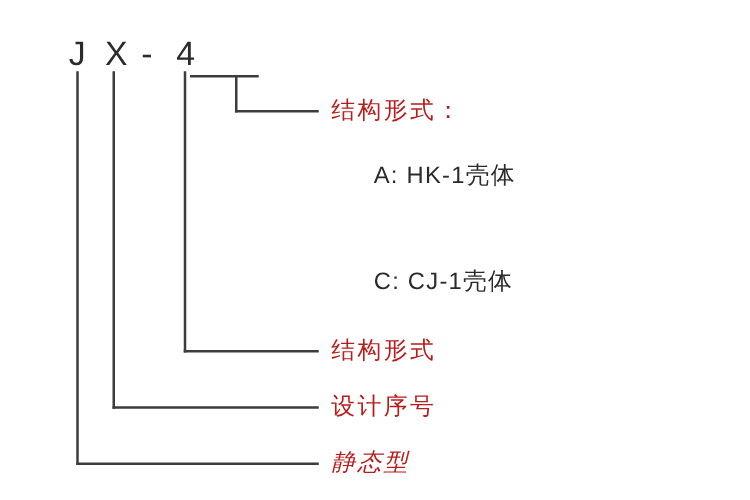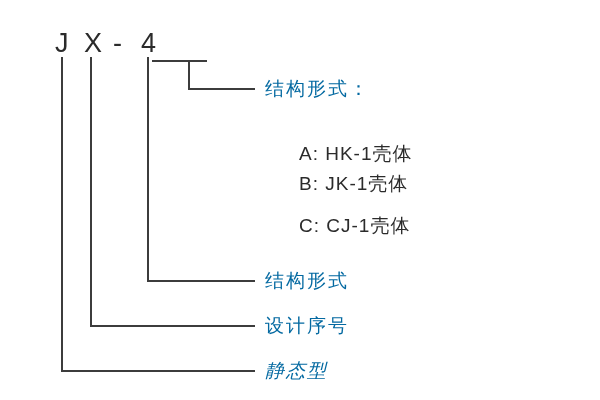--- a/index.html
+++ b/index.html
@@ -25,21 +25,21 @@
     color: #2b2b2b;
     line-height: 1;
   }
   .line {
     position: absolute;
     background: #3c3c3c;
   }
   .label {
     position: absolute;
     font-size: 19px;
-    color: #0369a1;
+    color: #b91c1c;
     letter-spacing: 2px;
     line-height: 1;
     white-space: nowrap;
   }
   .option {
     position: absolute;
     font-size: 19px;
     color: #2b2b2b;
     letter-spacing: 1px;
     line-height: 1;
@@ -64,21 +64,20 @@
   <div class="line" style="left:147px; top:280px; width:108px; height:2px;"></div>
 
   <div class="line" style="left:90px; top:57px; width:2px; height:270px;"></div>
   <div class="line" style="left:90px; top:325px; width:165px; height:2px;"></div>
 
   <div class="line" style="left:61px; top:57px; width:2px; height:315px;"></div>
   <div class="line" style="left:61px; top:370px; width:194px; height:2px;"></div>
 
   <span class="label" style="left:265px; top:79px;">结构形式：</span>
 
-  <span class="option" style="left:299px; top:144px;">A: HK-1壳体</span>
-  <span class="option" style="left:299px; top:174px;">B: JK-1壳体</span>
+  <span class="option" style="left:299px; top:131px;">A: HK-1壳体</span>
   <span class="option" style="left:299px; top:216px;text-align:center;">C: CJ-1壳体</span>
 
   <span class="label" style="left:265px; top:271px;">结构形式</span>
   <span class="label" style="left:265px; top:316px;">设计序号</span>
   <span class="label" style="left:265px; top:361px;font-style:italic;">静态型</span>
 
 </div>
 
 </body></html>

